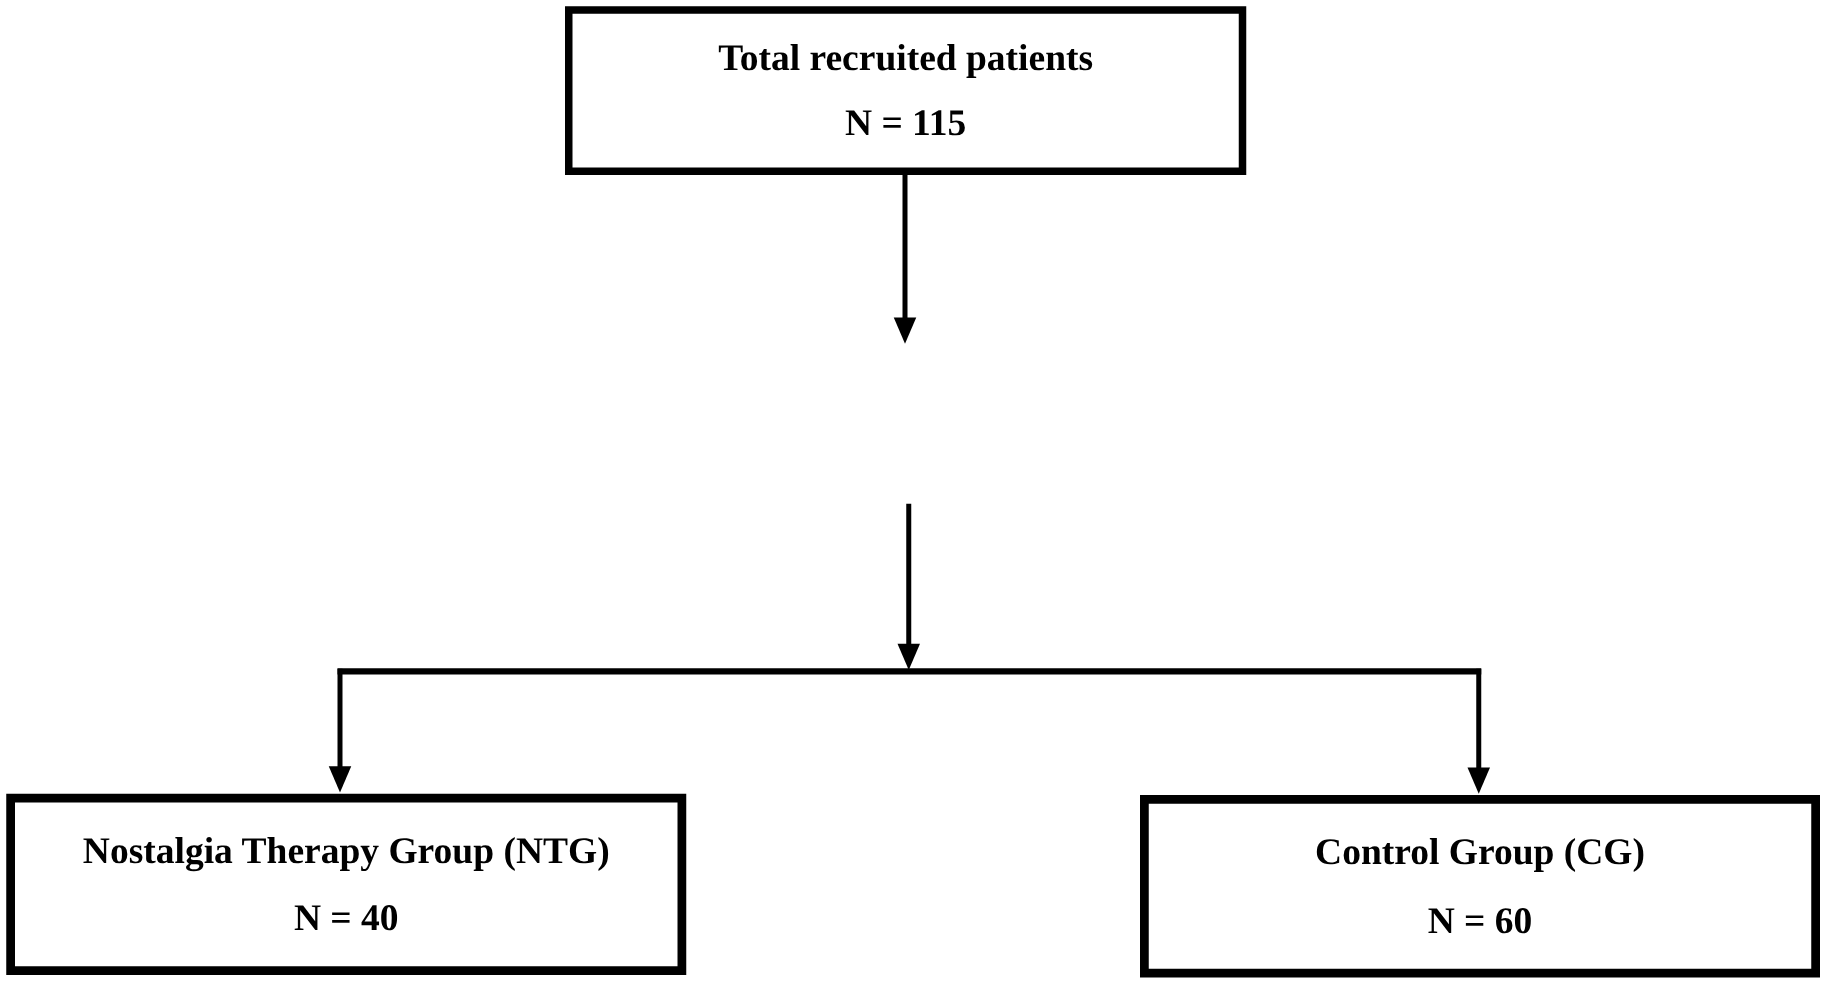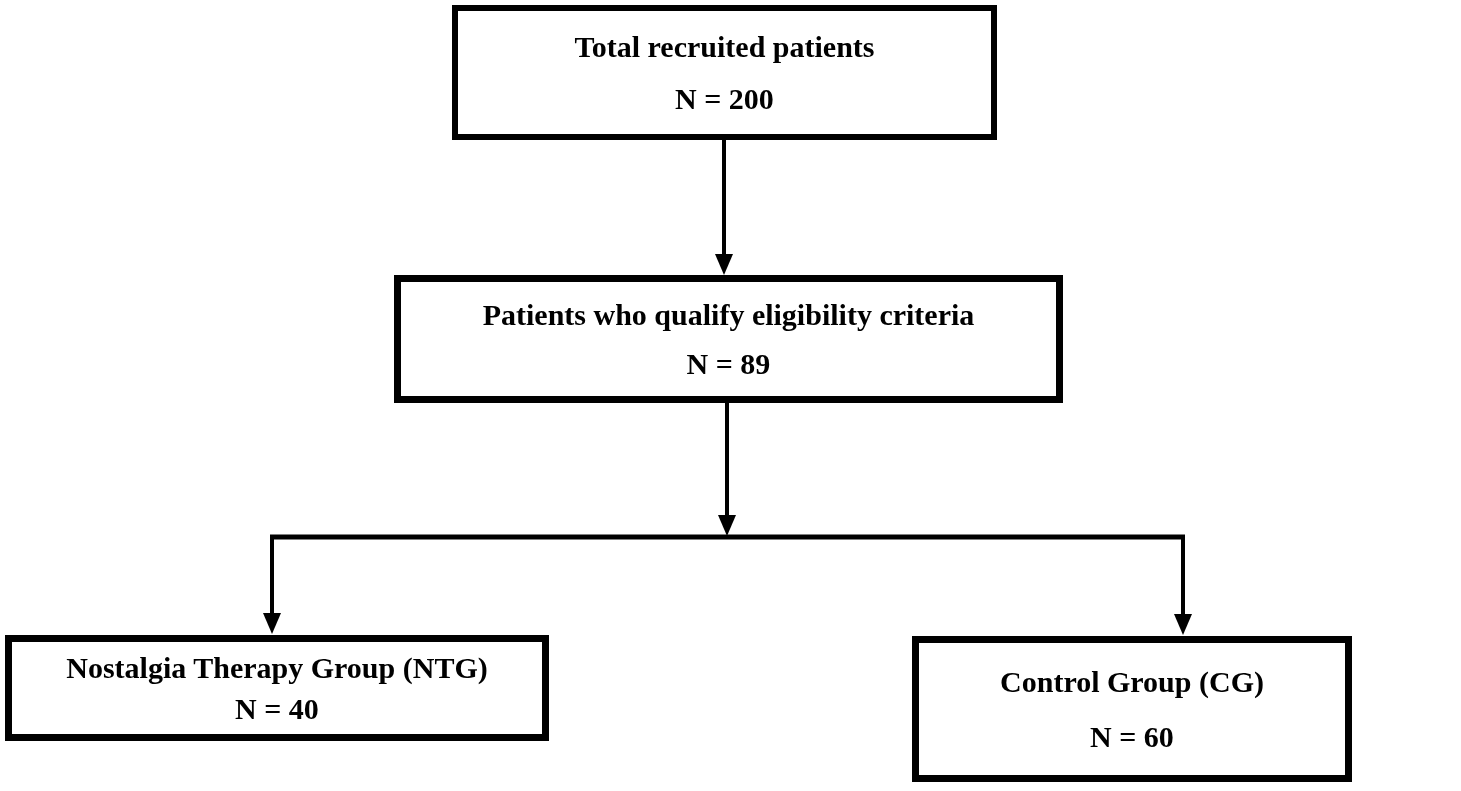--- a/index.html
+++ b/index.html
@@ -31,22 +31,22 @@
     line-height: 1.1;
     z-index: 2;
   }
   .node .node-label,
   .node .node-count {
     display: block;
     white-space: nowrap;
   }
   .node-total    { left: 452px; top: 5px;   width: 545px; height: 135px; border-width: 6px; }
   .node-eligible { left: 394px; top: 275px; width: 669px; height: 128px; }
-  .node-ntg      { left: 5px;   top: 635px; width: 544px; height: 106px; }
-  .node-cg       { left: 912px; top: 636px; width: 440px; height: 146px; }
+  .node-ntg      { left: 5px;   top: 635px; width: 544px; height: 145px; }
+  .node-cg       { left: 912px; top: 636px; width: 544px; height: 146px; }
   .connector-layer {
     position: absolute;
     left: 0;
     top: 0;
     width: 1461px;
     height: 791px;
     z-index: 1;
   }
 </style>
 </head>
@@ -66,27 +66,23 @@
 
     <line x1="272" y1="535" x2="272" y2="617" stroke="#000000" stroke-width="4"></line>
     <polygon points="272,634 263,613 281,613" fill="#000000"></polygon>
 
     <line x1="1183" y1="535" x2="1183" y2="618" stroke="#000000" stroke-width="4"></line>
     <polygon points="1183,635 1174,614 1192,614" fill="#000000"></polygon>
   </svg>
 
   <div class="node node-total">
     <span class="node-label">Total recruited patients</span>
-    <span class="node-count">N = 200</span>
+    <span class="node-count">N = 115</span>
   </div>
 
-  <div class="node node-eligible">
-    <span class="node-label">Patients who qualify eligibility criteria</span>
-    <span class="node-count">N = 89</span>
-  </div>
 
   <div class="node node-ntg">
     <span class="node-label">Nostalgia Therapy Group (NTG)</span>
     <span class="node-count">N = 40</span>
   </div>
 
   <div class="node node-cg">
     <span class="node-label">Control Group (CG)</span>
     <span class="node-count">N = 60</span>
   </div>

